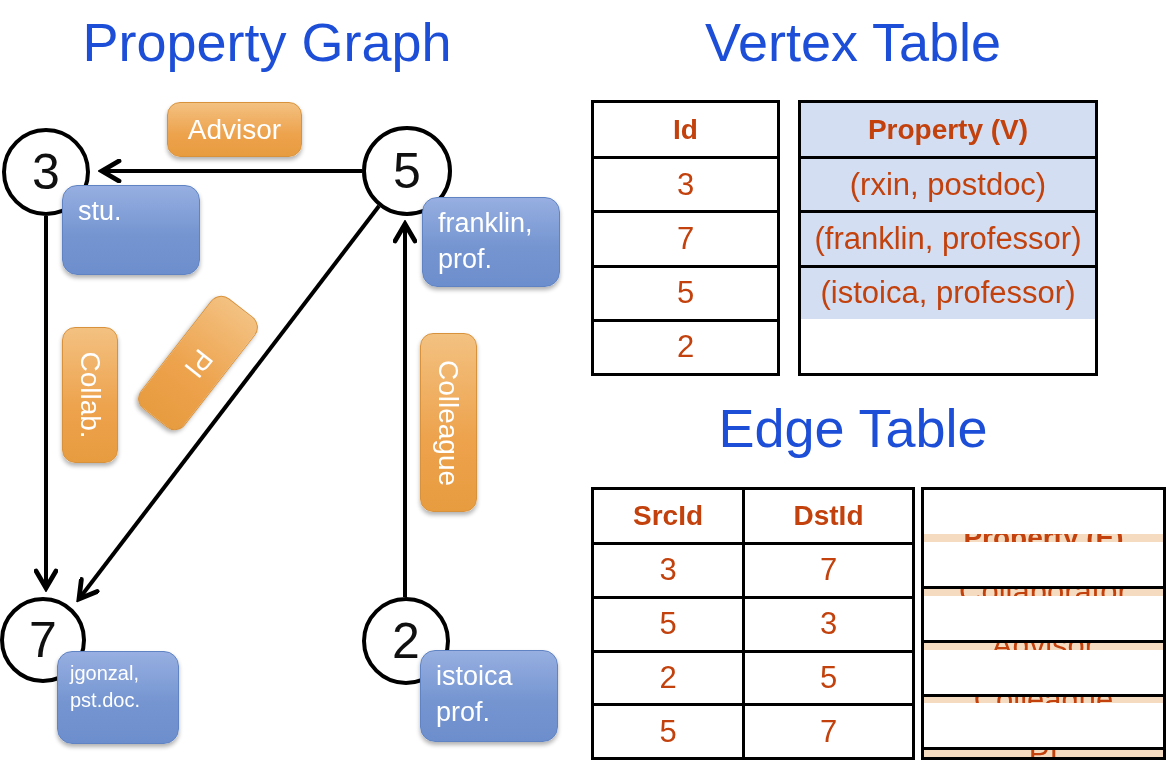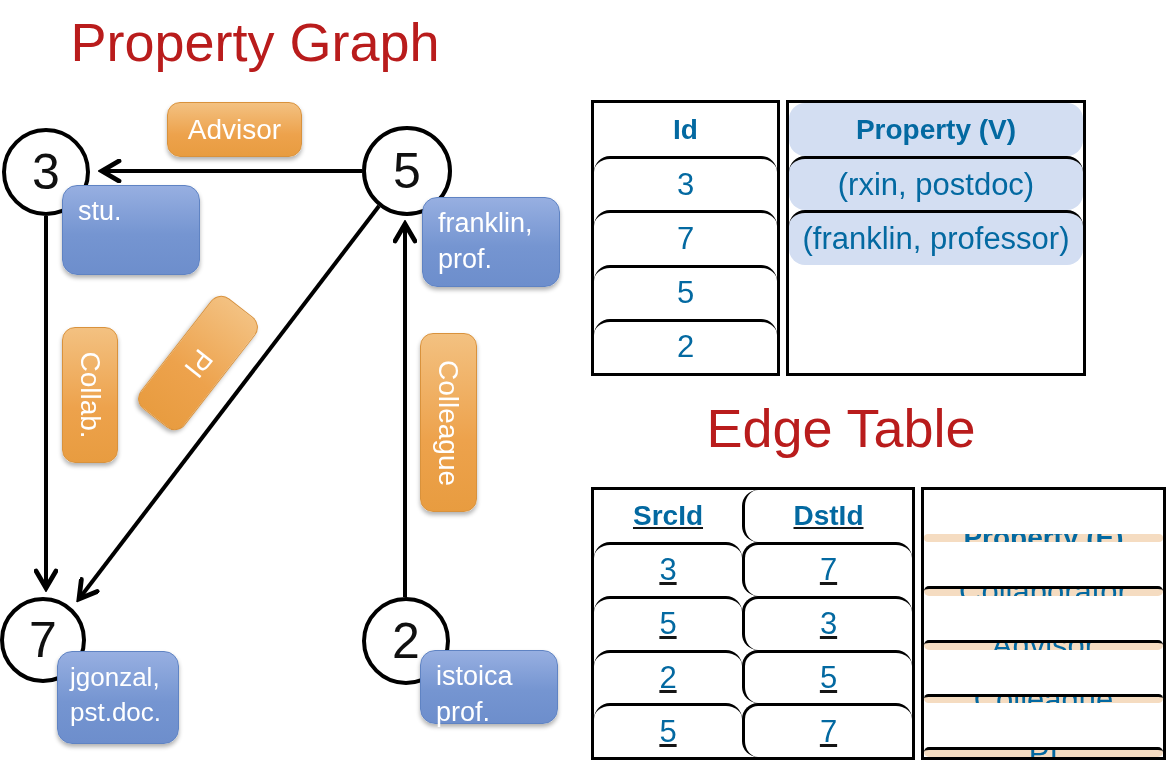--- a/index.html
+++ b/index.html
@@ -2,21 +2,21 @@
 <html><head>
 <meta charset="utf-8">
 <style>
   html,body { margin:0; padding:0; background:#ffffff; }
   .canvas {
     position:relative; width:1170px; height:760px; overflow:hidden;
     background:#ffffff; font-family:"Liberation Sans", sans-serif; color:#151515;
   }
   .big-title {
     position:absolute; text-align:center; font-size:54px; line-height:1.05;
-    color:#b91c1c; letter-spacing:0px; white-space:nowrap;
+    color:#1d4ed8; letter-spacing:0px; white-space:nowrap;padding-left:12px;
   }
   
   .edges-svg { position:absolute; left:0; top:0; width:585px; height:760px; }
   .gnode {
     position:absolute; box-sizing:border-box; background:#ffffff;
     border:4px solid #000; border-radius:50%;
     display:flex; align-items:center; justify-content:center;
     font-size:50px; color:#101010;
   }
   .vbox {
@@ -35,21 +35,21 @@
   }
   .vtext { transform:rotate(90deg); white-space:nowrap; }
   
   .tblgroup { position:absolute; display:flex; }
   .subtbl {
     box-sizing:border-box; border:3px solid #000; background:#fff;
     display:grid; height:100%;
   }
   .cell {
     display:flex; align-items:center; justify-content:center;
-    font-size:31px; color:#0369a1; border-top:3px solid #000; overflow:hidden;border-radius:16px;
+    font-size:31px; color:#c2410c; border-top:3px solid #000; overflow:hidden;
   }
   .cell.top { border-top:none; }
   .cell.hdr { font-weight:bold; font-size:28px; }
   .cell.bl { border-left:3px solid #000; }
   .fill-v { background:#d3def2; }
   .fill-e { background:#f5dcc1;margin-top:44px; }
   .gap { width:6px; }
 </style>
 </head>
 <body>
@@ -83,63 +83,65 @@
     <span>2</span>
   </div>
 
   <div class="vbox" style="left:62px;  top:185px; width:138px; height:90px;">
     <span>stu.</span>
   </div>
   <div class="vbox" style="left:422px; top:185px; width:138px; height:90px;margin-top:12px;">
     <span>franklin,</span>
     <span>prof.</span>
   </div>
-  <div class="vbox" style="left:57px;  top:651px; width:122px; height:93px; font-size:26px; padding-left:12px;">
+  <div class="vbox" style="left:57px;  top:651px; width:122px; height:93px; font-size:20px; padding-left:12px;">
     <span>jgonzal,</span>
     <span>pst.doc.</span>
   </div>
-  <div class="vbox" style="left:420px; top:650px; width:138px; height:74px;">
+  <div class="vbox" style="left:420px; top:650px; width:138px; height:92px;">
     <span>istoica</span>
     <span>prof.</span>
   </div>
 
   <div class="ebox" style="left:167px; top:102px; width:135px; height:55px;">
     <span>Advisor</span>
   </div>
   <div class="ebox" style="left:62px; top:327px; width:56px; height:136px;">
     <span class="vtext">Collab.</span>
   </div>
   <div class="ebox" style="left:170px; top:293px; width:56px; height:140px; transform:rotate(38deg);">
     <span class="vtext">PI</span>
   </div>
   <div class="ebox" style="left:420px; top:333px; width:57px; height:179px;">
     <span class="vtext">Colleague</span>
   </div>
 
+  <div class="big-title" style="left:591px; top:14px; width:500px;">Vertex Table</div>
 
   <div class="tblgroup" style="left:591px; top:100px; width:575px; height:276px;">
     <div class="subtbl" style="width:189px; grid-template-rows:53px repeat(4,1fr);">
       <div class="cell hdr top">Id</div>
       <div class="cell">3</div>
       <div class="cell">7</div>
       <div class="cell">5</div>
       <div class="cell">2</div>
     </div>
     <div class="gap"></div>
-    <div class="subtbl" style="width:300px; grid-template-rows:53px repeat(4,1fr);">
+    <div class="subtbl" style="width:300px; grid-template-rows:53px repeat(4,1fr);margin-left:12px;">
       <div class="cell hdr top fill-v">Property (V)</div>
       <div class="cell fill-v">(rxin, postdoc)</div>
       <div class="cell fill-v">(franklin, professor)</div>
+      <div class="cell fill-v">(istoica, professor)</div>
     </div>
   </div>
 
   <div class="big-title" style="left:591px; top:400px; width:500px;">Edge Table</div>
 
   <div class="tblgroup" style="left:591px; top:487px; width:575px; height:273px;">
-    <div class="subtbl" style="width:324px; grid-template-columns:148px 170px; grid-template-rows:52px repeat(4,1fr);text-decoration:underline;">
+    <div class="subtbl" style="width:324px; grid-template-columns:148px 170px; grid-template-rows:52px repeat(4,1fr);">
       <div class="cell hdr top">SrcId</div>
       <div class="cell hdr top bl">DstId</div>
       <div class="cell">3</div>
       <div class="cell bl">7</div>
       <div class="cell">5</div>
       <div class="cell bl">3</div>
       <div class="cell">2</div>
       <div class="cell bl">5</div>
       <div class="cell">5</div>
       <div class="cell bl">7</div>

